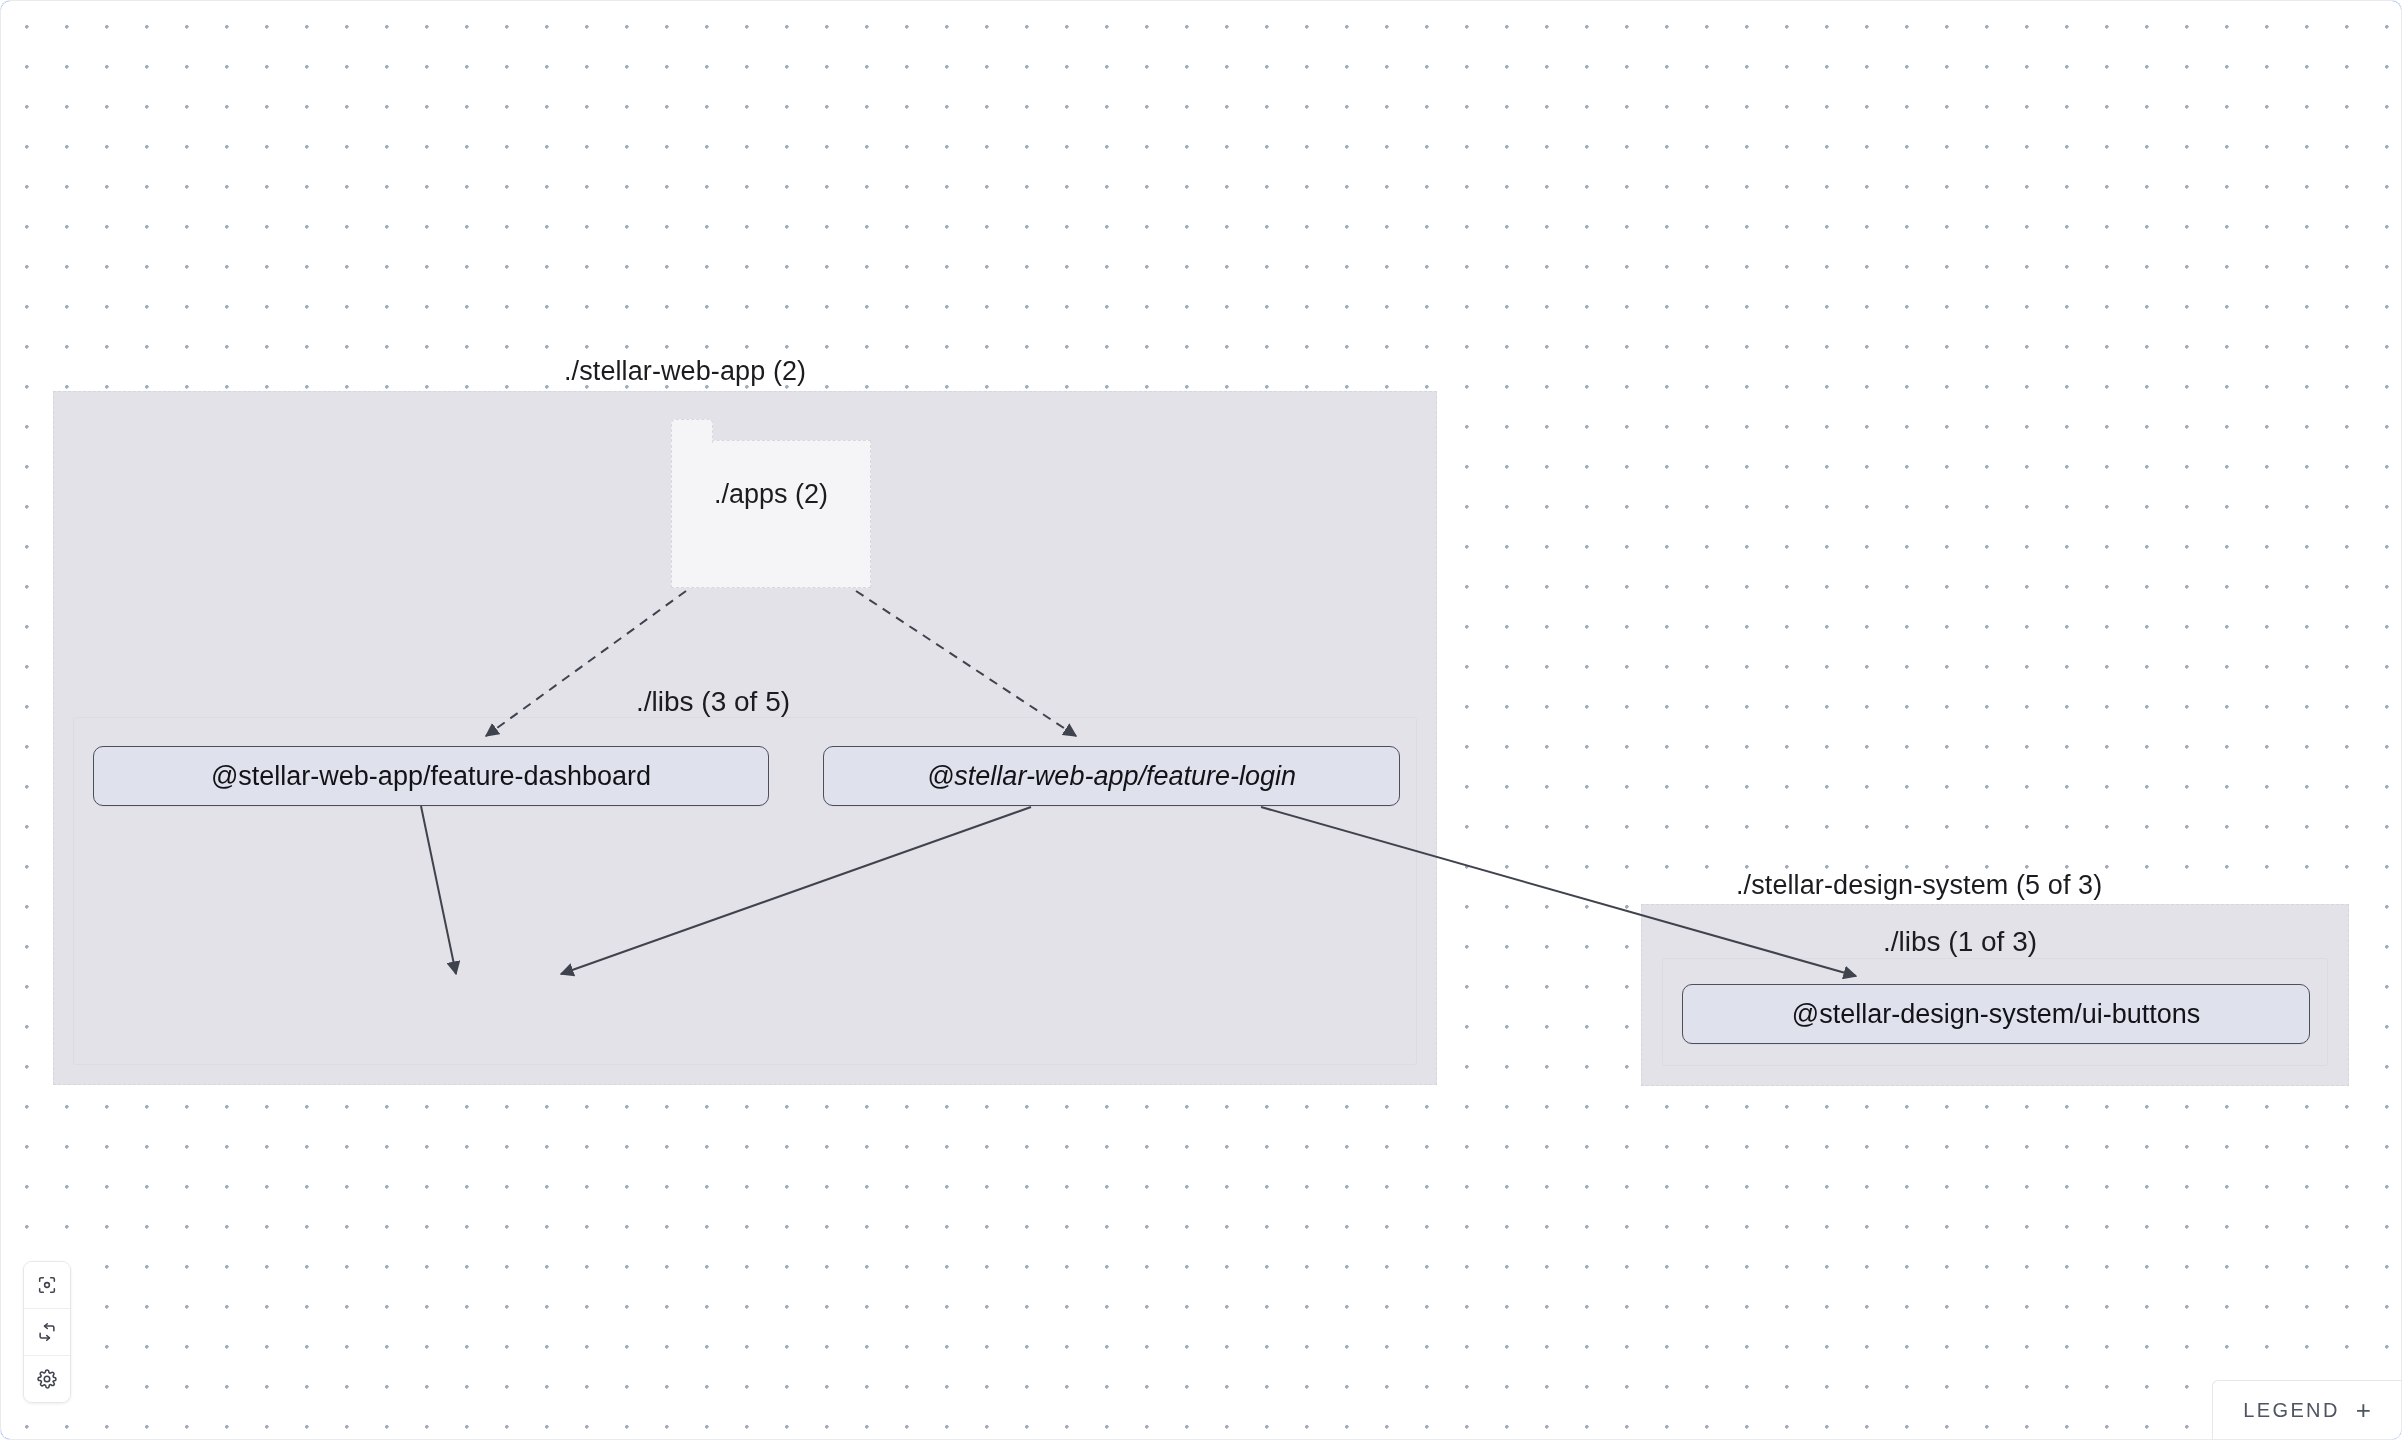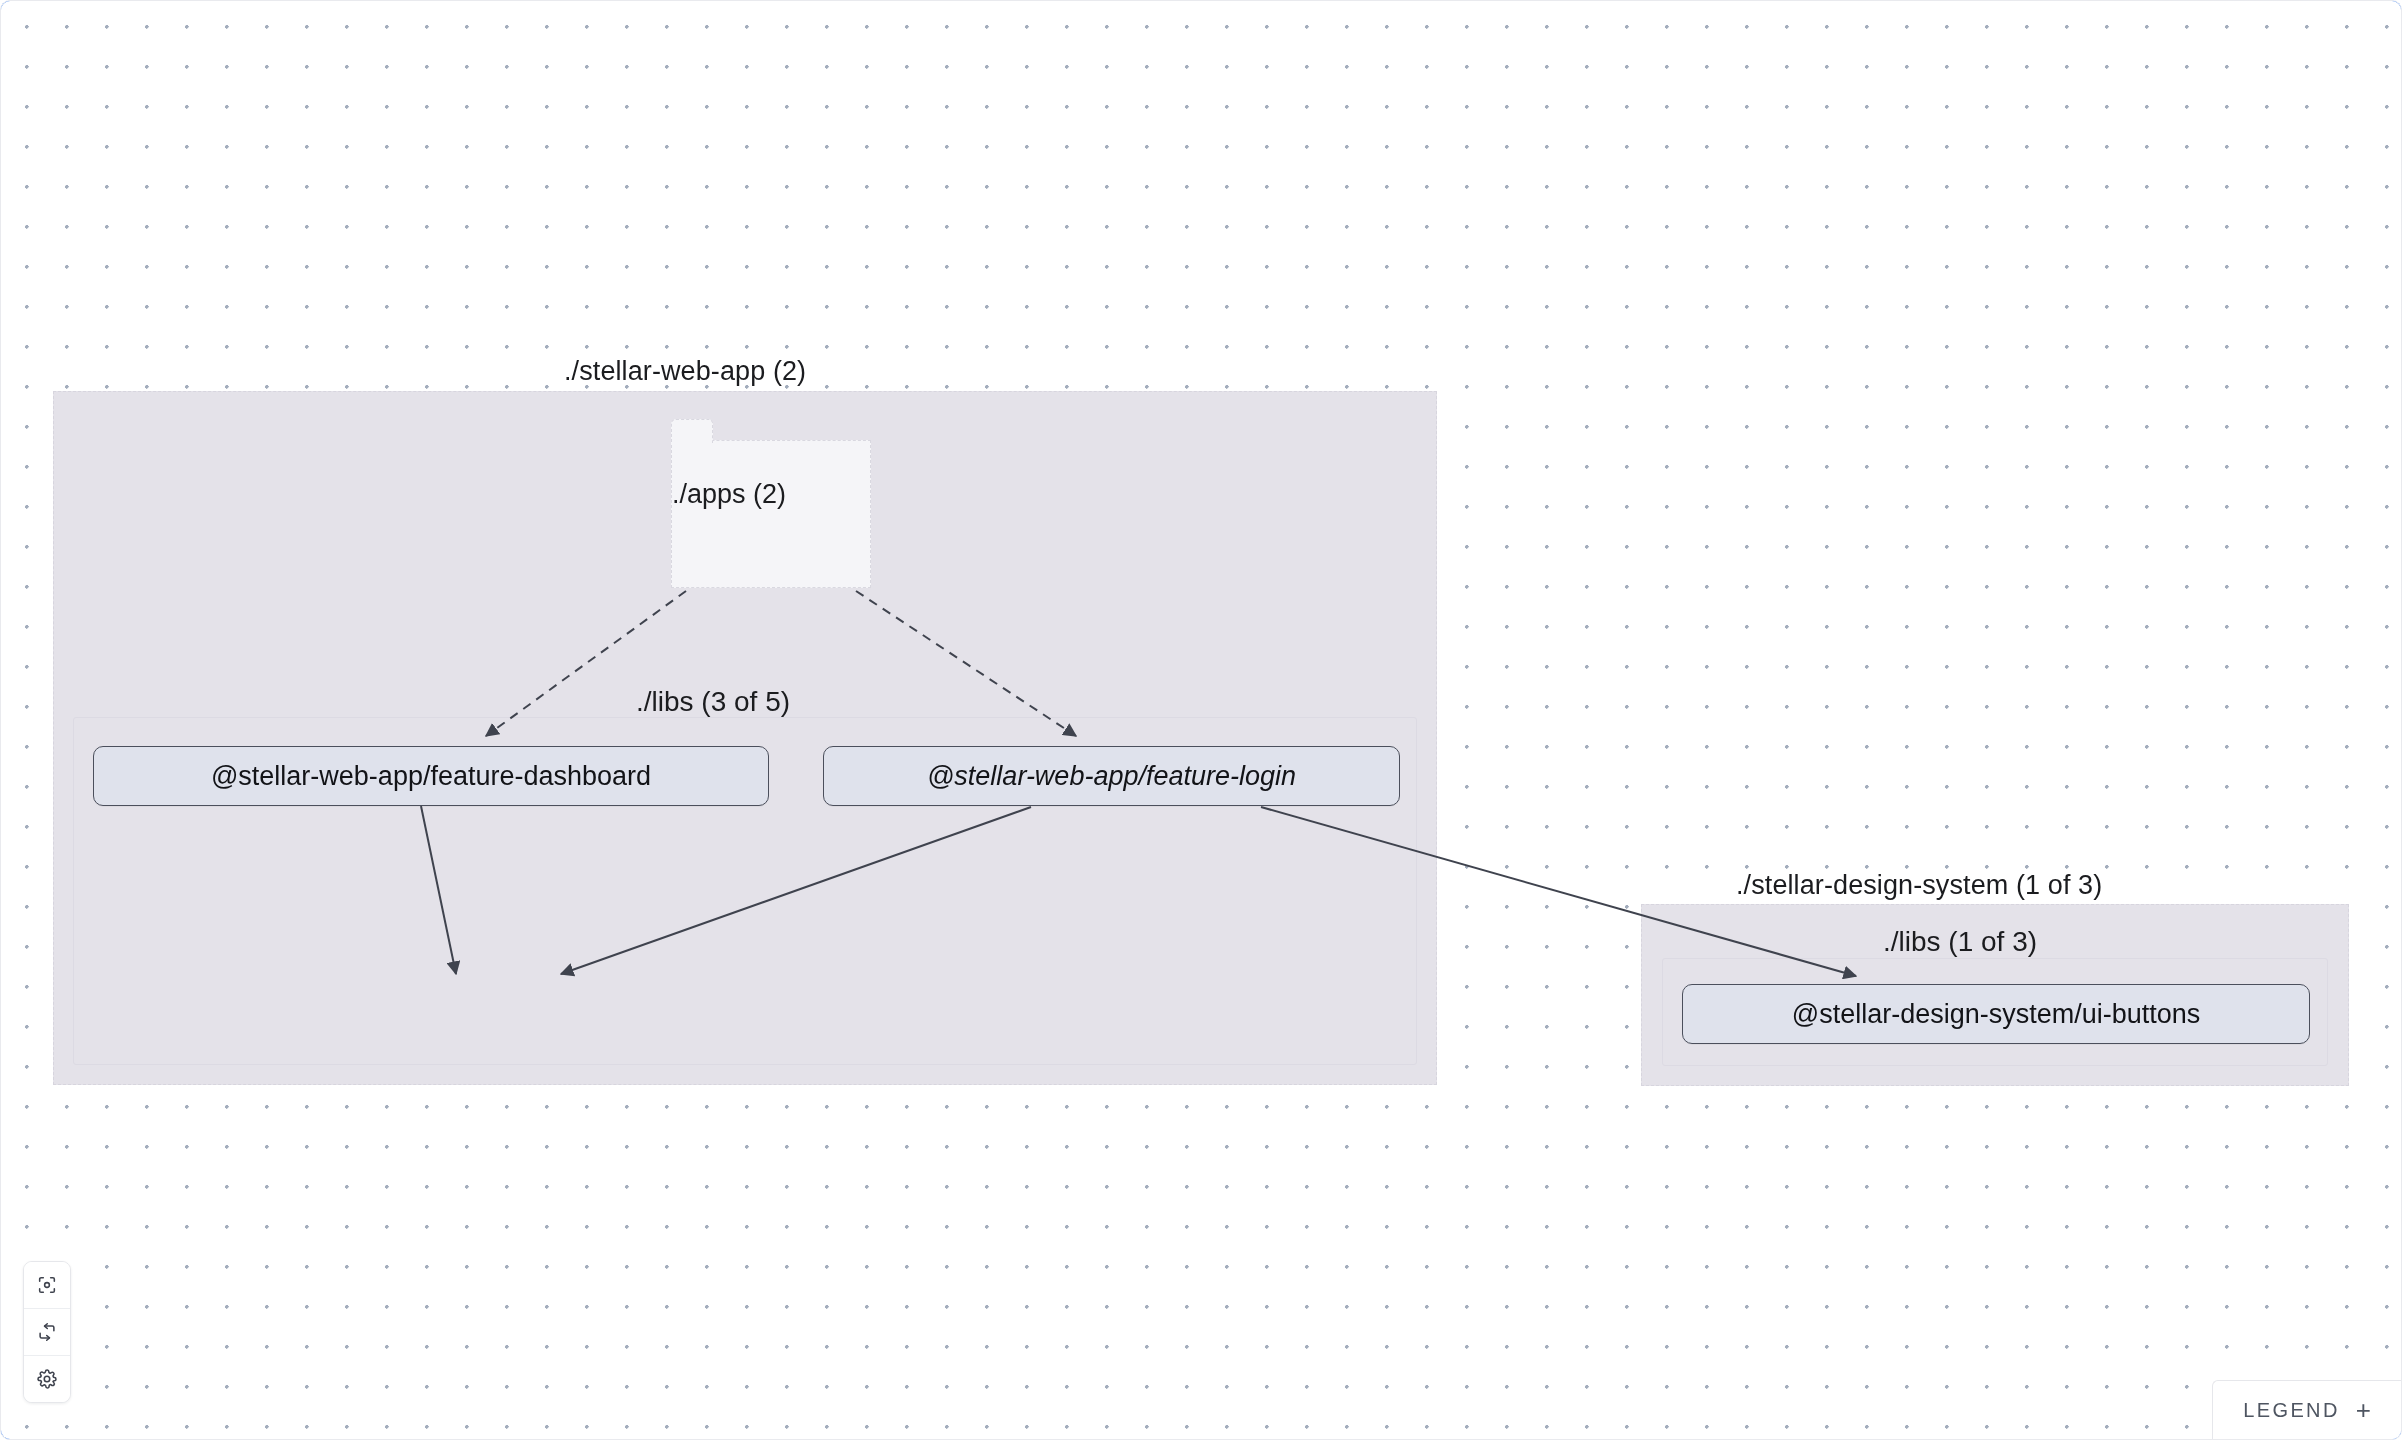--- a/index.html
+++ b/index.html
@@ -93,20 +93,21 @@
     content: "";
     position: absolute;
     left: 0; right: 0; bottom: -3px;
     height: 6px;
     background: #f5f5f8;
   }
   .folder-label {
     position: absolute;
     left: 0; right: 0;
     top: 38px;
+    text-align: center;
     font-size: 27px;
     color: #1b1c1f;
     white-space: nowrap;
   }
 
   
   .node {
     position: absolute;
     background: #dfe2ec;
     border: 1.4px solid #4b4f5c;
@@ -202,21 +203,21 @@
     <div class="folder" style="left:670px; top:439px; width:200px; height:148px;">
       <div class="folder-tab"></div>
       <div class="folder-label">./apps (2)</div>
     </div>
 
     <div class="node" style="left:92px; top:745px; width:674px; height:58px;">@stellar-web-app/feature-dashboard</div>
 
     <div class="node" style="left:822px; top:745px; width:575px; height:58px;font-style:italic;">@stellar-web-app/feature-login</div>
 
 
-    <div class="group-outer-label" style="left:1735px; top:871px;">./stellar-design-system (1 of 3)</div>
+    <div class="group-outer-label" style="left:1735px; top:871px;">./stellar-design-system (5 of 3)</div>
 
     <div class="abs group-outer" style="left:1640px; top:903px; width:708px; height:182px;"></div>
 
     <div class="group-inner-label" style="left:1882px; top:927px;">./libs (1 of 3)</div>
 
     <div class="abs group-inner" style="left:1661px; top:957px; width:666px; height:108px;"></div>
 
     <div class="node" style="left:1681px; top:983px; width:626px; height:58px;text-align:center;">@stellar-design-system/ui-buttons</div>
 
     <svg id="edges" width="2402" height="1440" viewBox="0 0 2402 1440">

